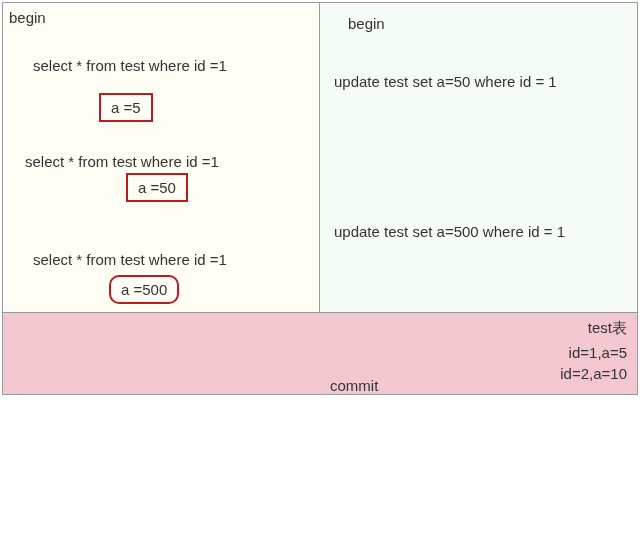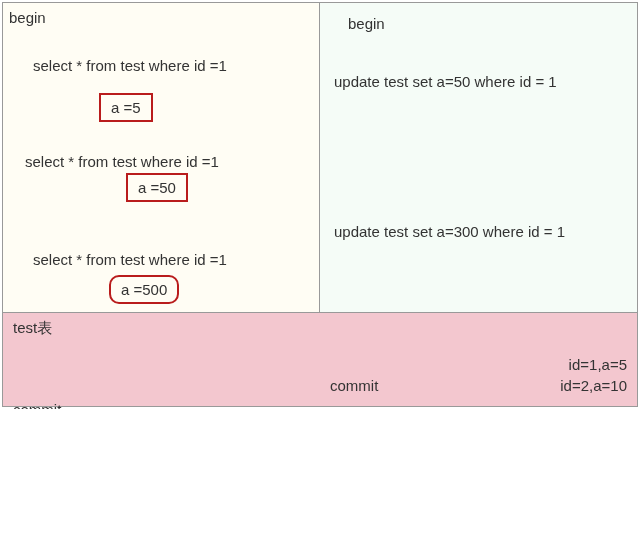--- a/index.html
+++ b/index.html
@@ -66,21 +66,22 @@
       color: #333;
       background: transparent;
     }
     .footer {
       background: #f3c7cf;
       padding: 6px 10px 10px 10px;
       font-size: 15px;
       color: #333;
     }
     .footer-title {
-      margin-bottom: 16px;
+      margin-bottom: 4px;
+      text-align: right;
     }
     .footer-rows {
       text-align: right;
       line-height: 1.4;
     }
   </style>
 </head>
 <body>
 
 <div class="container">
@@ -98,21 +99,21 @@
 
       <div class="stmt" style="left:30px; top:248px;">select * from test where id =1</div>
       <div class="result-box" style="left:106px; top:272px;border-radius:10px;">a =500</div>
 
       <div class="stmt" style="left:10px; top:398px;">commit</div>
     </div>
 
     <div class="col-b">
       <div class="stmt" style="left:28px; top:12px;">begin</div>
       <div class="stmt" style="left:14px; top:70px;">update test set a=50 where id = 1</div>
-      <div class="stmt" style="left:14px; top:220px;">update test set a=300 where id = 1</div>
+      <div class="stmt" style="left:14px; top:220px;">update test set a=500 where id = 1</div>
       <div class="stmt" style="left:10px; top:374px;">commit</div>
     </div>
   </div>
 
   <div class="footer">
     <div class="footer-title">test表</div>
     <div class="footer-rows">
       <div>id=1,a=5</div>
       <div>id=2,a=10</div>
     </div>

